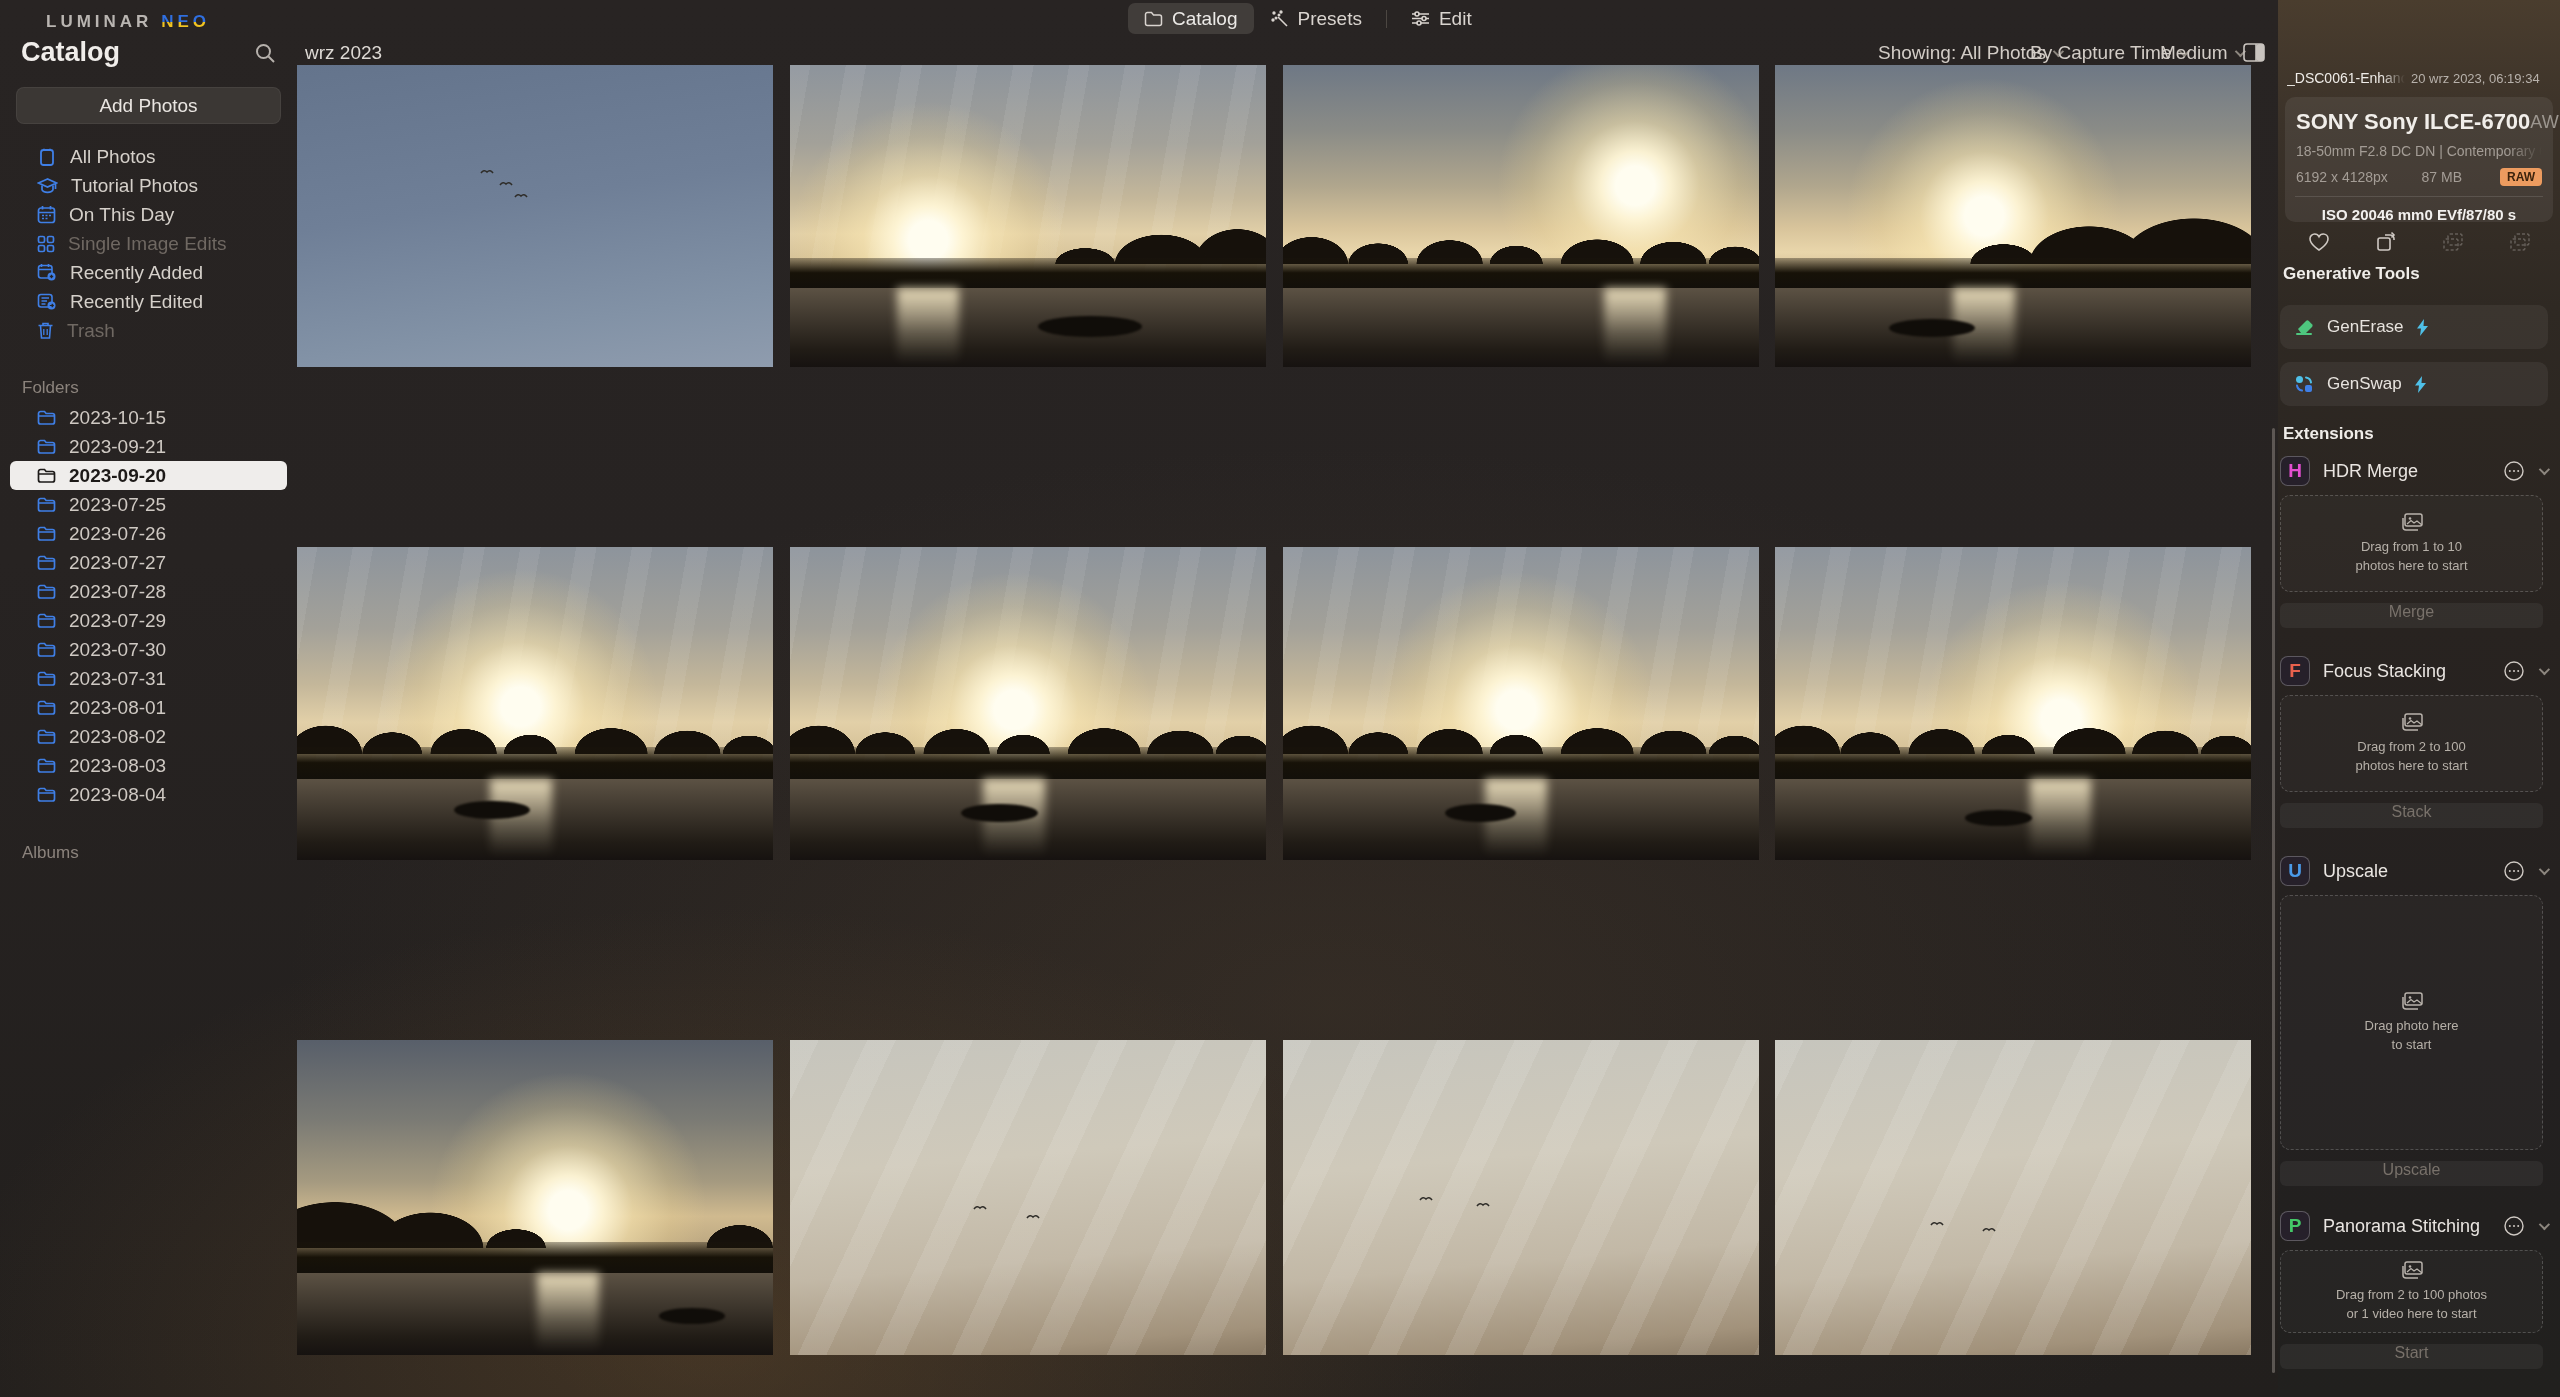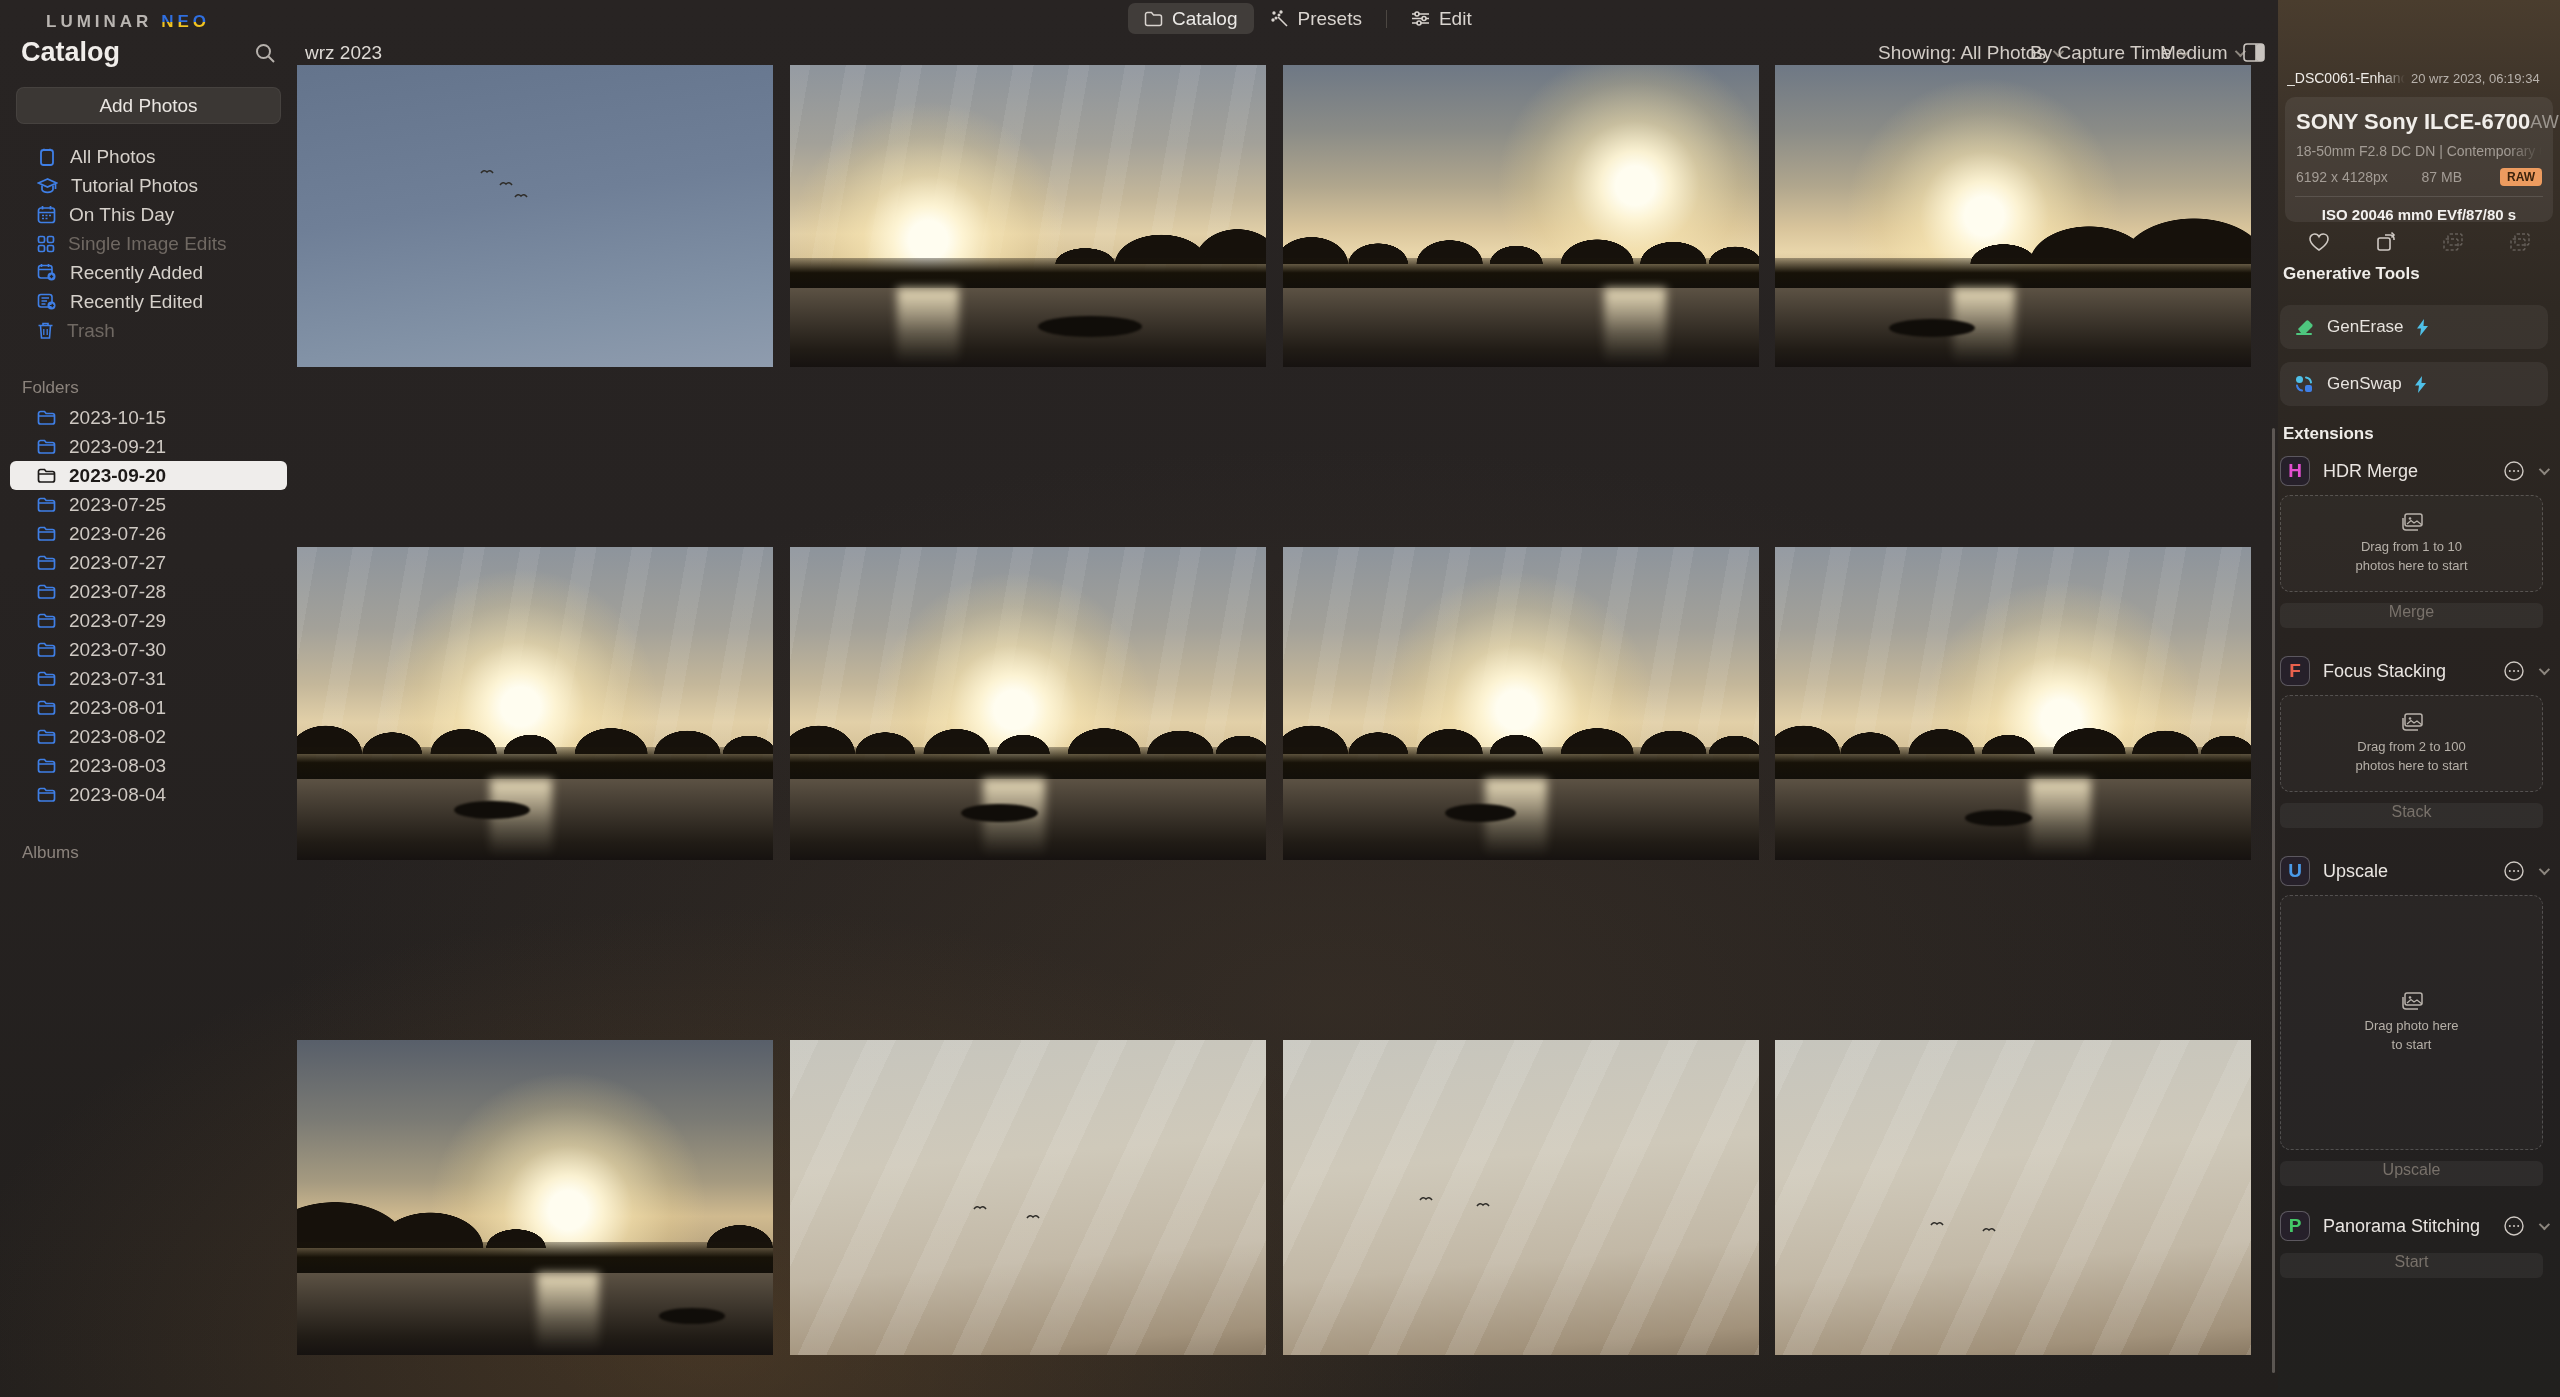--- a/index.html
+++ b/index.html
@@ -766,17 +766,31 @@
             <svg width="22" height="22" viewBox="0 0 22 22" fill="none" stroke="#cfc9c3" stroke-width="1.4">
               <circle cx="11" cy="11" r="9"></circle>
               <circle cx="6.8" cy="11" r="1" fill="#cfc9c3" stroke="none"></circle>
               <circle cx="11" cy="11" r="1" fill="#cfc9c3" stroke="none"></circle>
               <circle cx="15.2" cy="11" r="1" fill="#cfc9c3" stroke="none"></circle>
             </svg>
           </span>
           <span class="chev"></span>
         </span>
       </div>
+      <div class="dropzone" style="height: 83px; width: 263px;">
+        <span style="display: inline-flex;">
+          <svg width="24" height="20" viewBox="0 0 24 20" fill="none" stroke="#b9b3ac" stroke-width="1.5">
+            <rect x="5" y="2" width="17" height="12" rx="2"></rect>
+            <path d="M3 6v9a3 3 0 0 0 3 3h12"></path>
+            <circle cx="10" cy="6.5" r="1.3" fill="#b9b3ac" stroke="none"></circle>
+            <path d="M7 12l4-3.5 3 2.5 3-2 5 4" stroke-width="1.3"></path>
+          </svg>
+        </span>
+        <div class="dz-text">
+          <div>Drag from 2 to 100 photos</div>
+          <div>or 1 video here to start</div>
+        </div>
+      </div>
       <div class="ext-btn">
         <span>Start</span>
       </div>
     </div>
   </div>
 
 </body></html>

